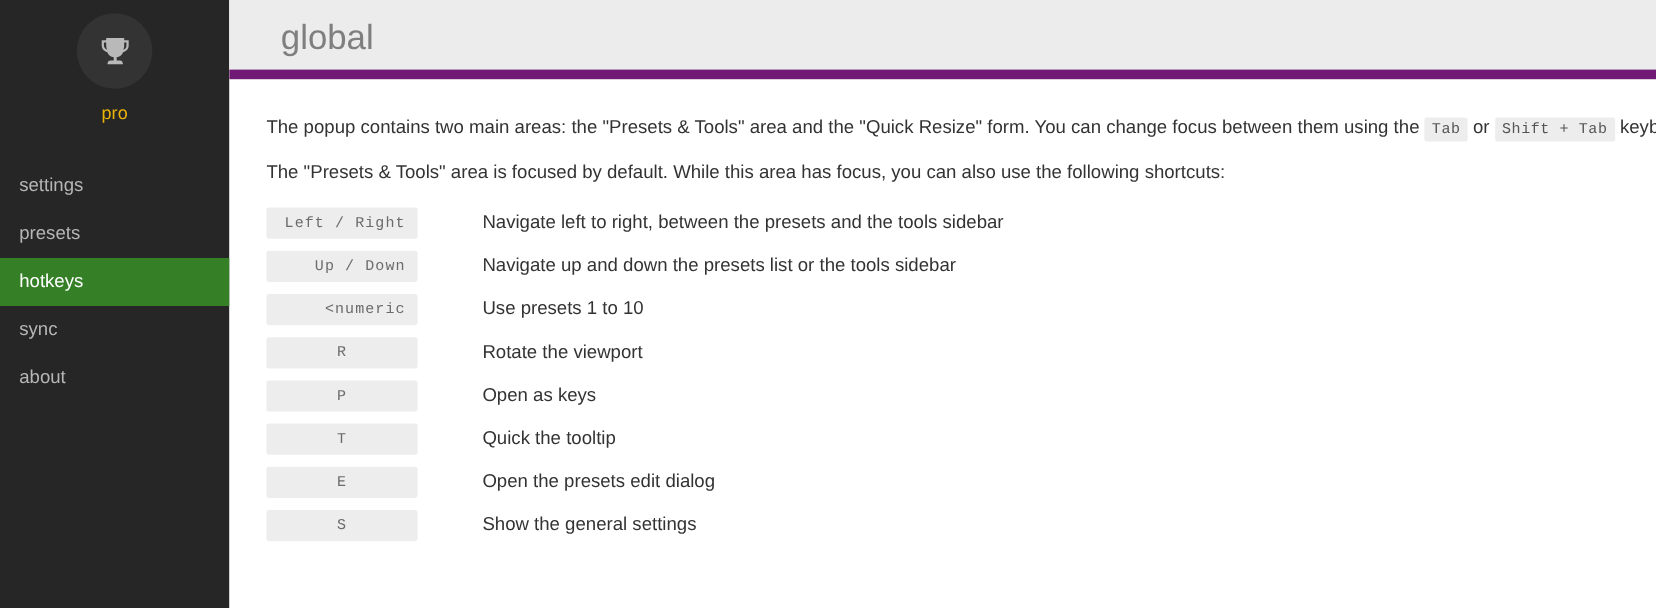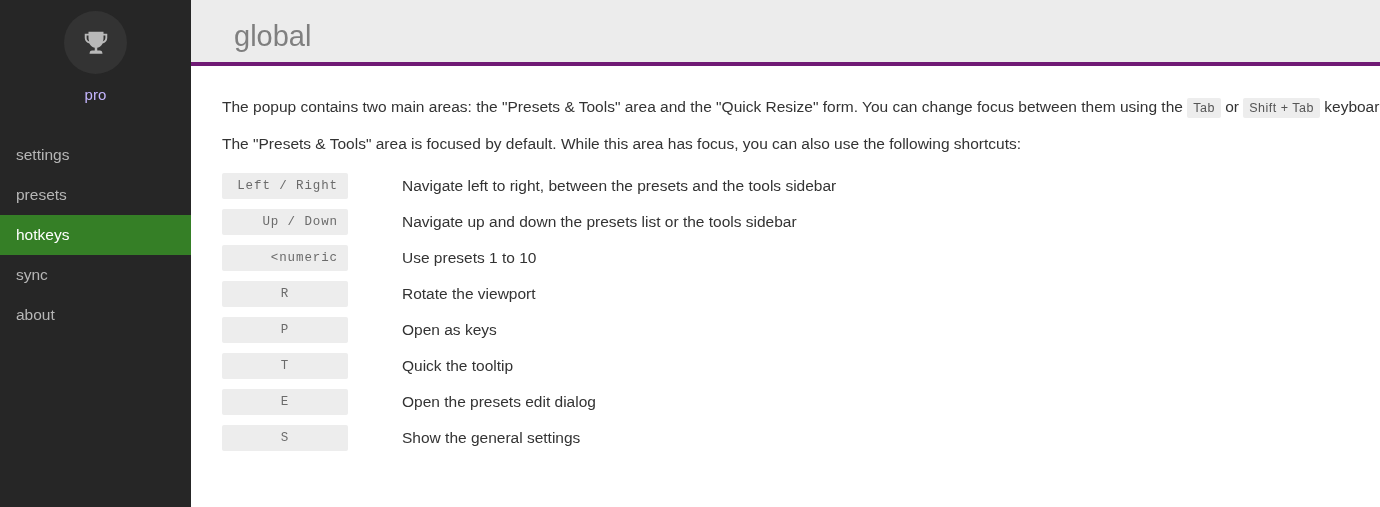--- a/index.html
+++ b/index.html
@@ -39,21 +39,21 @@
     height: 63px;
     border-radius: 50%;
     background: #333333;
     display: flex;
     align-items: center;
     justify-content: center;
   }
   .avatar svg { display: block; }
   .profile-name {
     text-align: center;
-    color: #c4b5fd;
+    color: #eab308;
     font-size: 15px;
     margin-top: 12px;
     letter-spacing: 0.1px;
   }
   .nav {
     margin-top: 32px;
   }
   .nav-item {
     height: 40px;
     line-height: 40px;
@@ -74,21 +74,21 @@
     height: 507px;
     background: #ffffff;
     display: flex;
     flex-direction: column;
     overflow: hidden;
   }
   .tabbar {
     height: 66px;
     min-height: 66px;
     background: #ececec;
-    border-bottom: 4px solid #701a75;
+    border-bottom: 8px solid #701a75;
     display: flex;
     align-items: flex-end;
     padding-left: 31px;
     box-sizing: border-box;
     position: relative;
   }
   .tab {
     font-size: 29px;
     color: #7f7f7f;
     font-weight: 300;
@@ -118,21 +118,21 @@
     font-size: 15.5px;
     color: #333333;
     margin: 0;
     line-height: 1;
     white-space: nowrap;
   }
   .para.first { margin-top: 33px; }
   .para.second { margin-top: 21px; }
 
   code.inline {
-    font-family: Liberation Sans, sans-serif;
+    font-family: Liberation Mono, monospace;
     font-size: 12.5px;
     background: #ededed;
     color: #555555;
     padding: 3px 6px;
     border-radius: 2px;
     letter-spacing: 0.5px;
   }
 
   
   .hotkeys {

